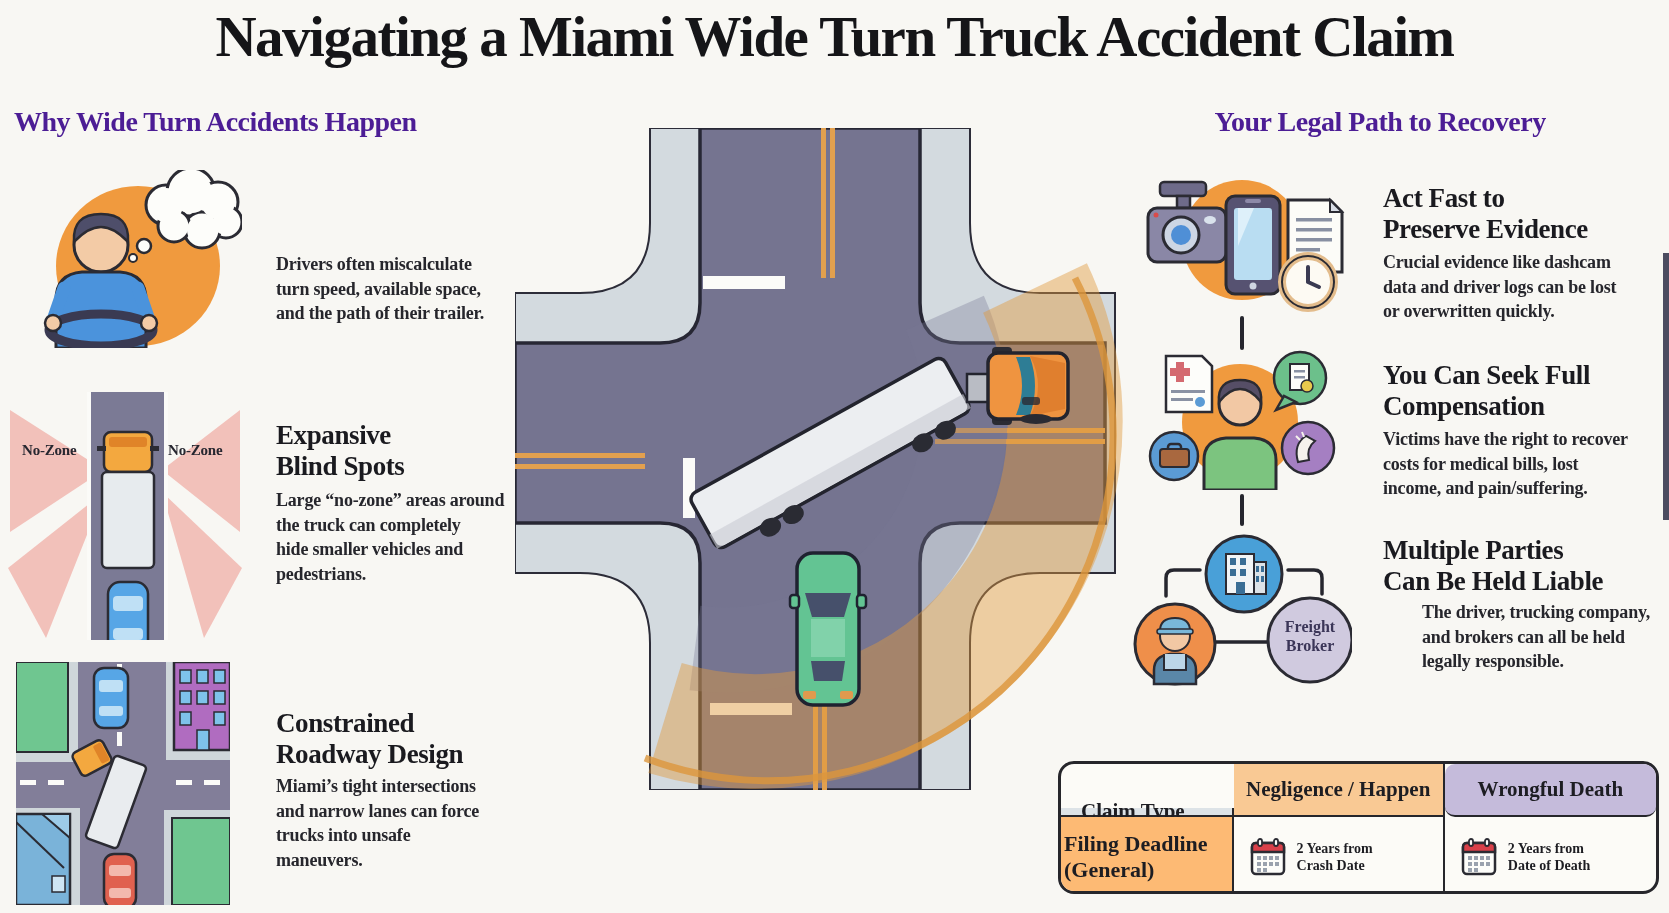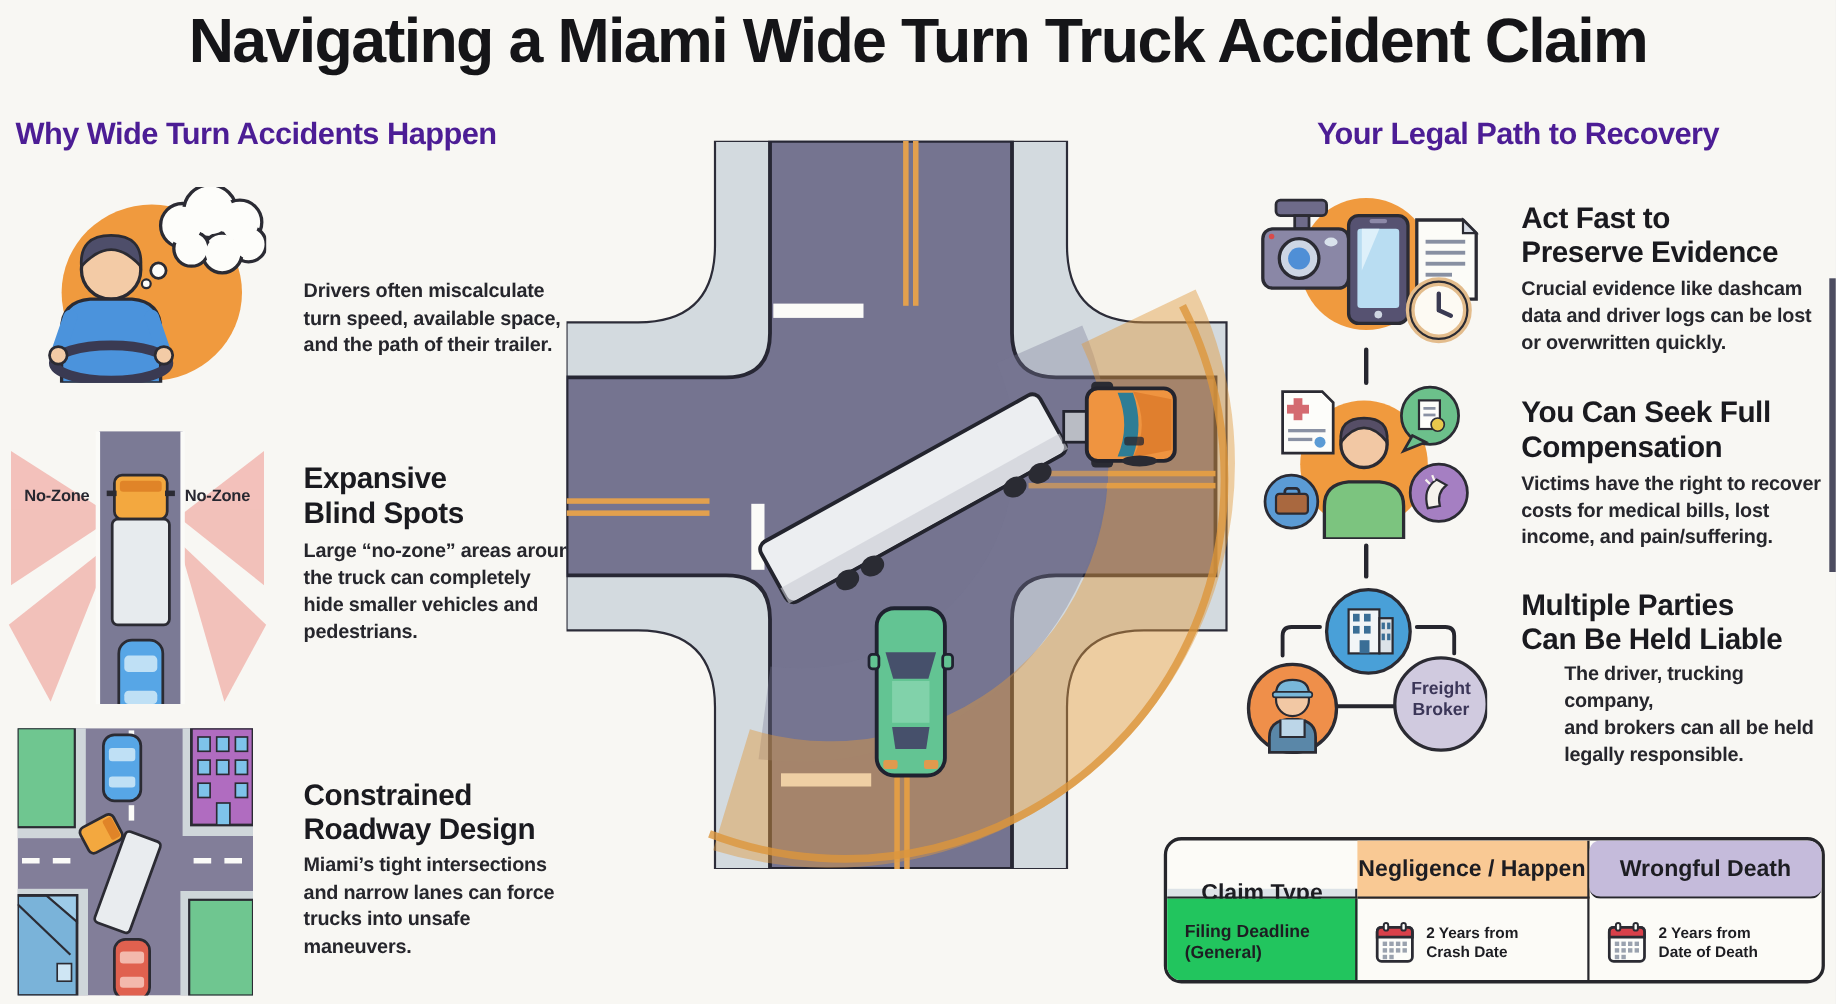--- a/index.html
+++ b/index.html
@@ -1,19 +1,19 @@
 <!DOCTYPE html>
 <html><head>
 <meta charset="utf-8">
 <style>
   html,body{margin:0;padding:0;background:#e9e9e9;}
   .canvas{
     position:relative;width:1669px;height:913px;overflow:hidden;
     background:#f8f7f3;color:#1d1d22;
-    font-family:Liberation Sans, sans-serif;
+    font-family:Liberation Serif, serif;
   }
   .abs{position:absolute;}
   .main-title{
     left:0;right:0;top:4px;text-align:center;
     font-size:57px;font-weight:bold;letter-spacing:-1.5px;color:#151518;
     white-space:nowrap;
   }
   .section-heading{
     font-size:28px;font-weight:bold;letter-spacing:-0.5px;color:#4c1d95;
     white-space:nowrap;
@@ -47,24 +47,24 @@
     background:#fcfbf7;box-sizing:border-box;
   }
   .dt-cell{
     display:flex;align-items:center;box-sizing:border-box;
     border-right:2.5px solid #26262b;border-bottom:2.5px solid #26262b;
     font-weight:bold;color:#1d1d22;
   }
   .dt-cell.last-col{border-right:none;}
   .dt-cell.last-row{border-bottom:none;}
   .dt-head{font-size:21px;}
-  .dt-head.c1{background:#dde3e7;padding-left:31px;margin-top:44px;}
+  .dt-head.c1{background:#dde3e7;padding-left:20px;margin-top:44px;}
   .dt-head.c2{background:#f9c994;justify-content:center;}
   .dt-head.c3{background:#c5bbdb;justify-content:center;border-radius:10px;}
-  .dt-label{background:#22c55e;padding-left:16px;font-size:16px;line-height:1.2;white-space:pre-line;}
+  .dt-label{background:#fdba74;padding-left:3px;font-size:22px;line-height:1.2;white-space:pre-line;}
   .dt-val{padding-left:16px;gap:11px;font-size:14px;line-height:1.22;white-space:pre-line;}
   .edge-artifact{background:#4c4c60;}
 </style>
 </head>
 <body>
 
 <div class="canvas">
 
   <div class="abs main-title">Navigating a Miami Wide Turn Truck Accident Claim</div>
 

